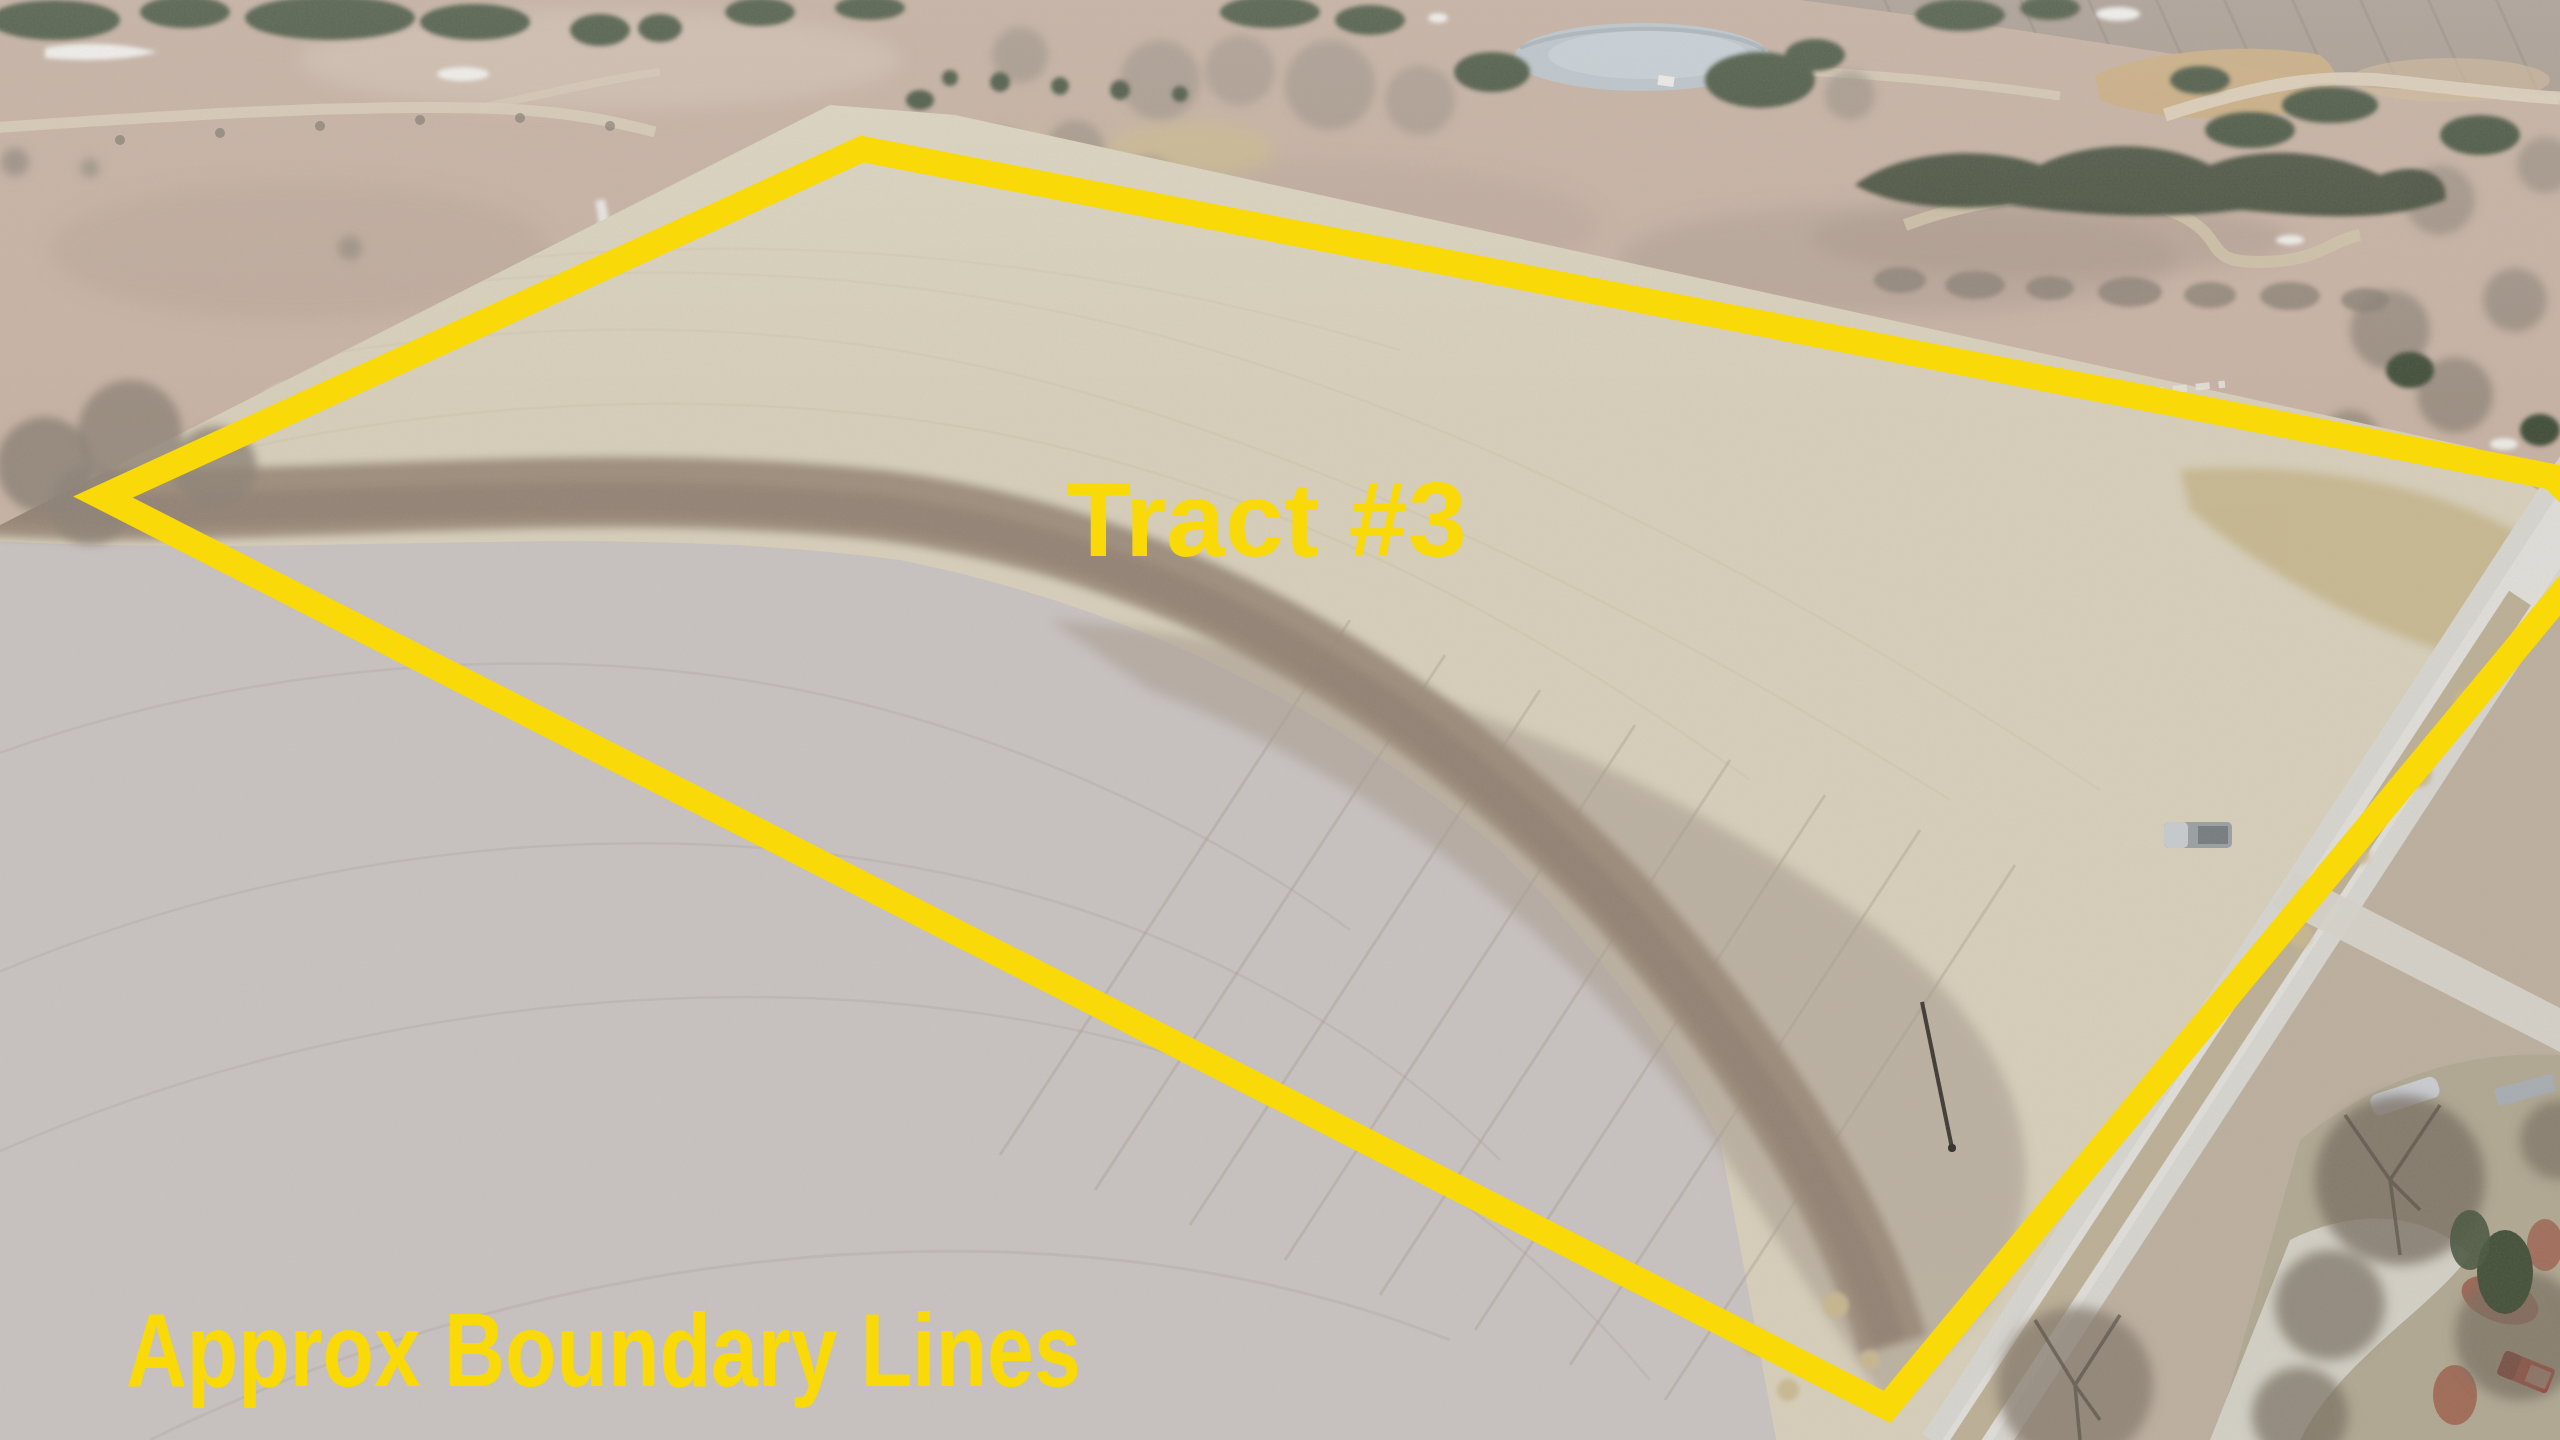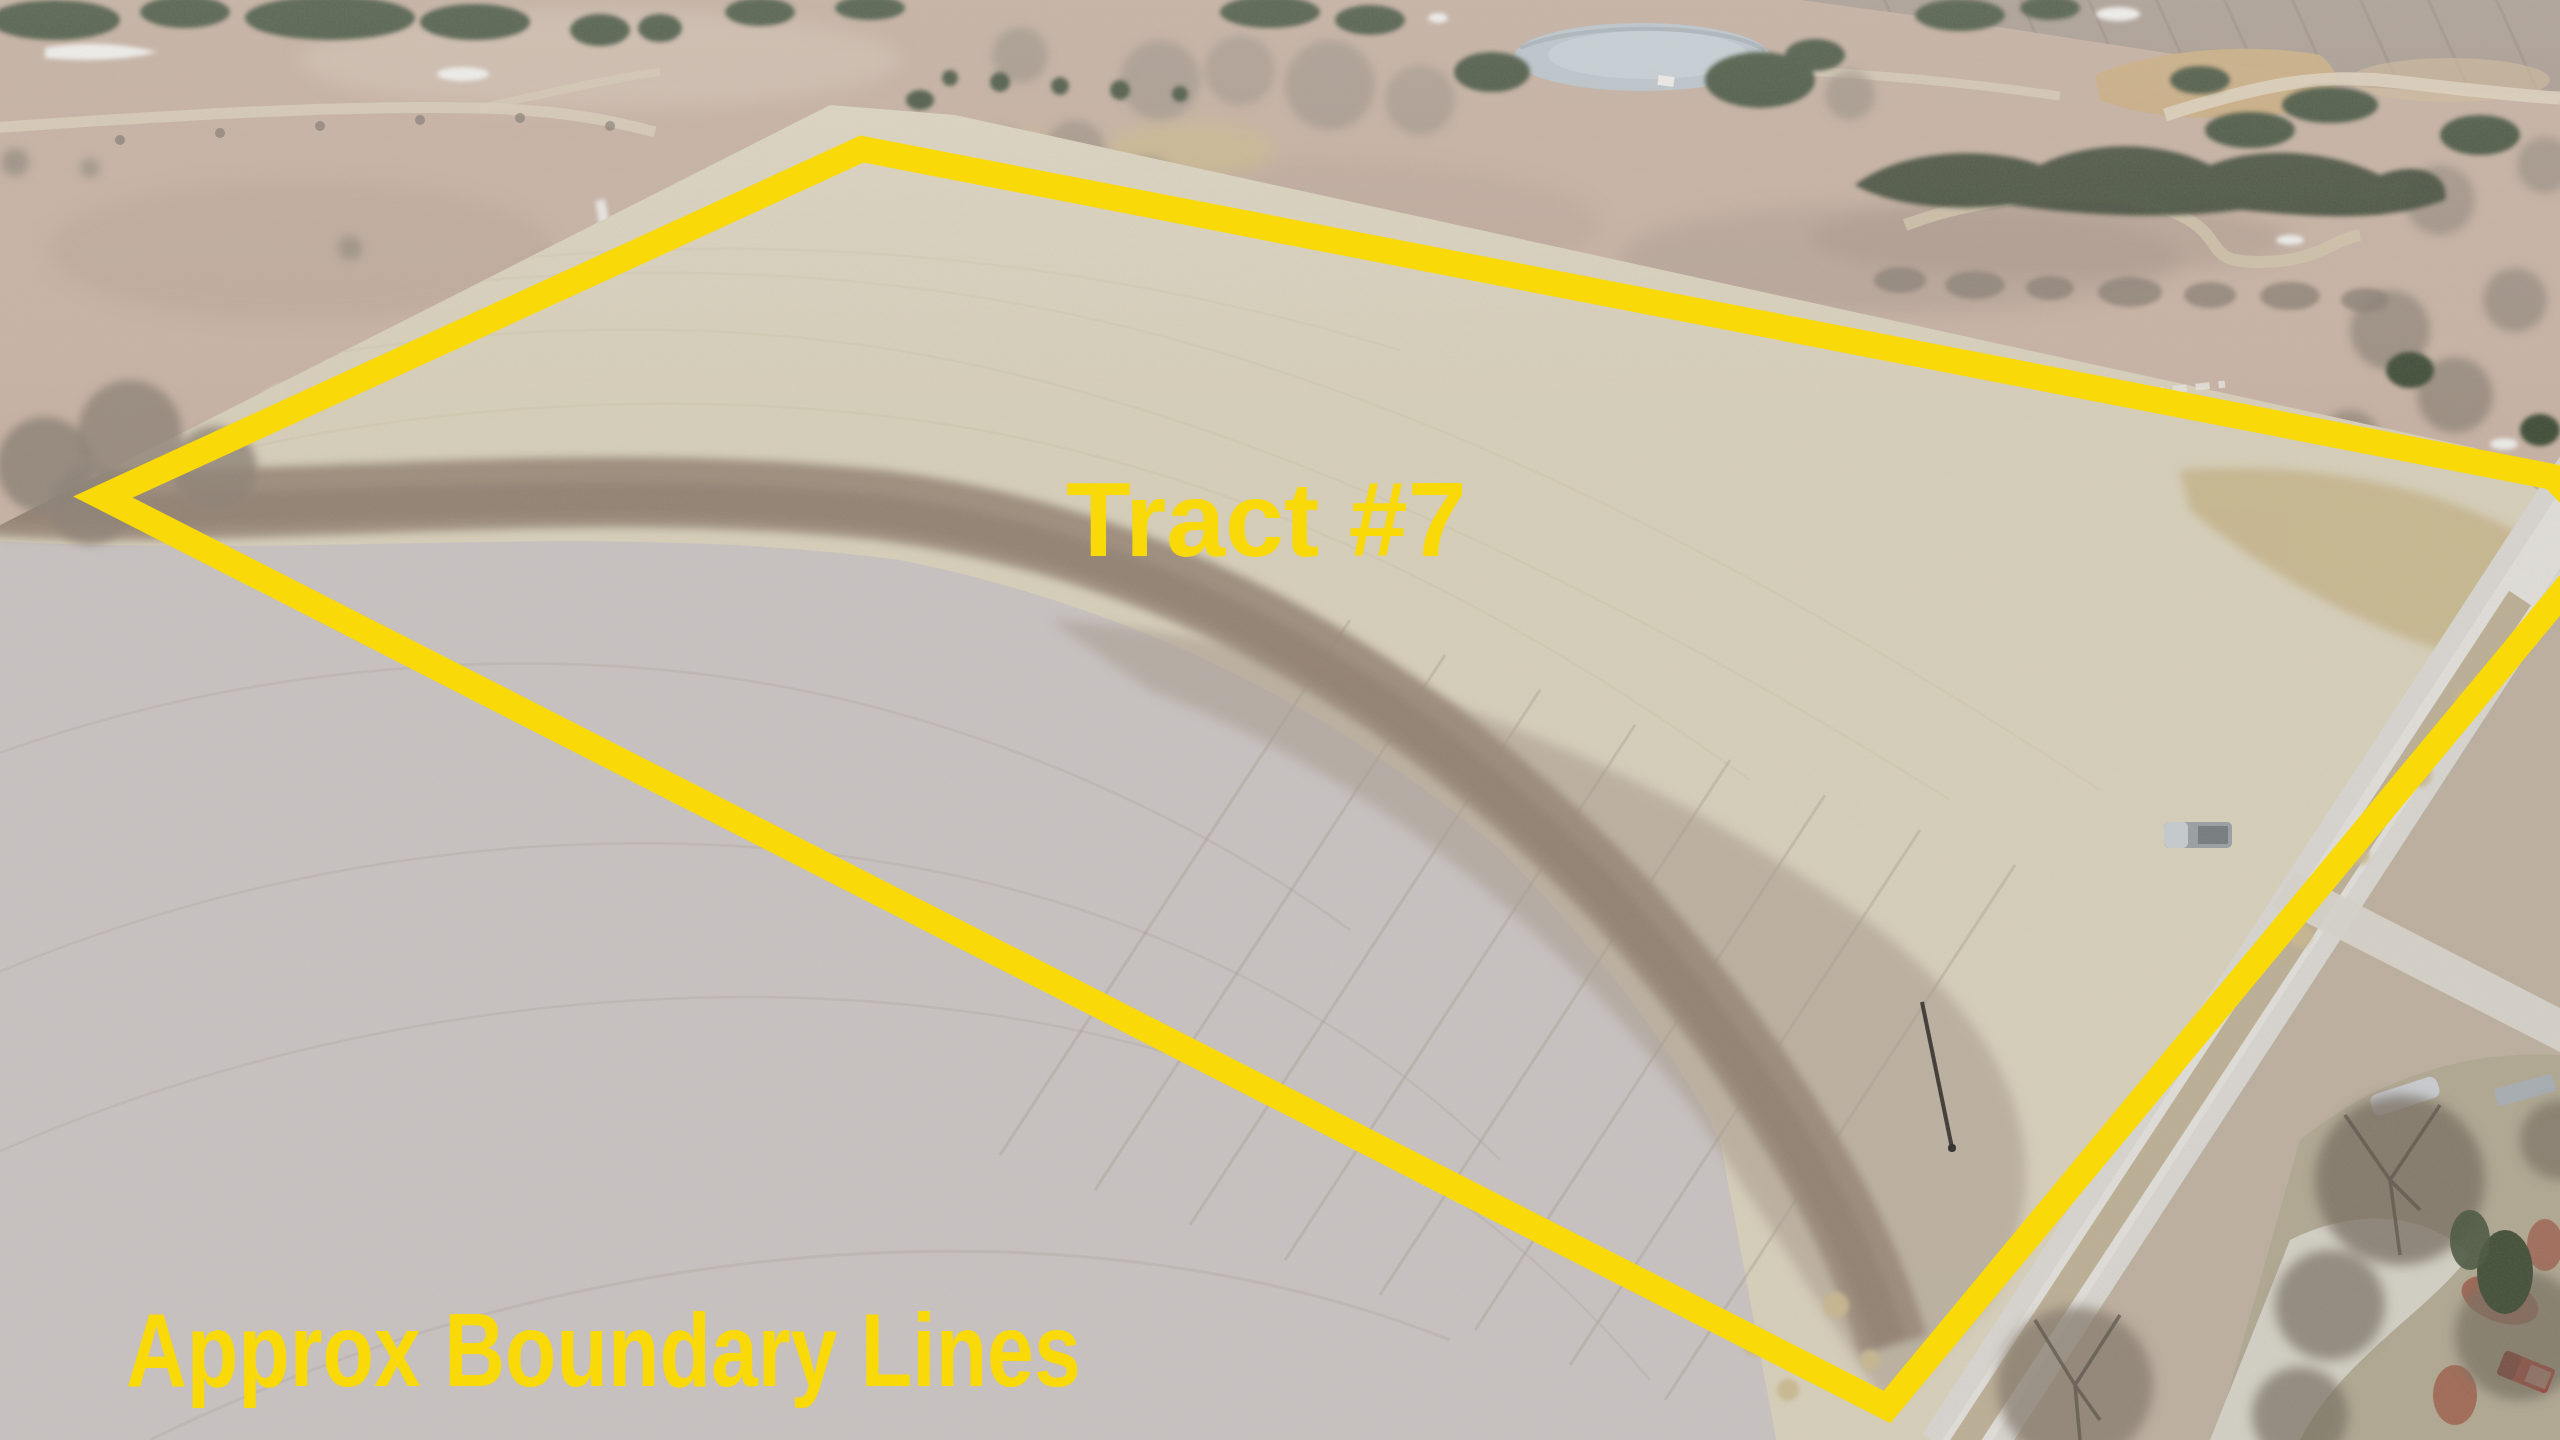--- a/index.html
+++ b/index.html
@@ -288,15 +288,15 @@
     <ellipse cx="2505" cy="1272" rx="28" ry="42" fill="#44503a"></ellipse>
     <ellipse cx="2470" cy="1240" rx="20" ry="30" fill="#4a5640" opacity="0.9"></ellipse>
   </g>
 
   <rect x="0" y="0" width="2560" height="1440" filter="url(#grain)" opacity="0.45"></rect>
   <rect x="0" y="0" width="2560" height="420" fill="url(#haze-grad)"></rect>
 
   <polygon id="boundary" fill="none" stroke-linejoin="miter" stroke-miterlimit="6" points="103,497 862,149 2553,477 2610,535 1887,1407" stroke="#F9D908" stroke-width="26"></polygon>
 </svg>
 
-<div id="tract-label" class="annotation-text">Tract #7</div>
+<div id="tract-label" class="annotation-text">Tract #3</div>
 <div id="caption-label" class="annotation-text">Approx Boundary Lines</div>
 </div>
 
 </body></html>

